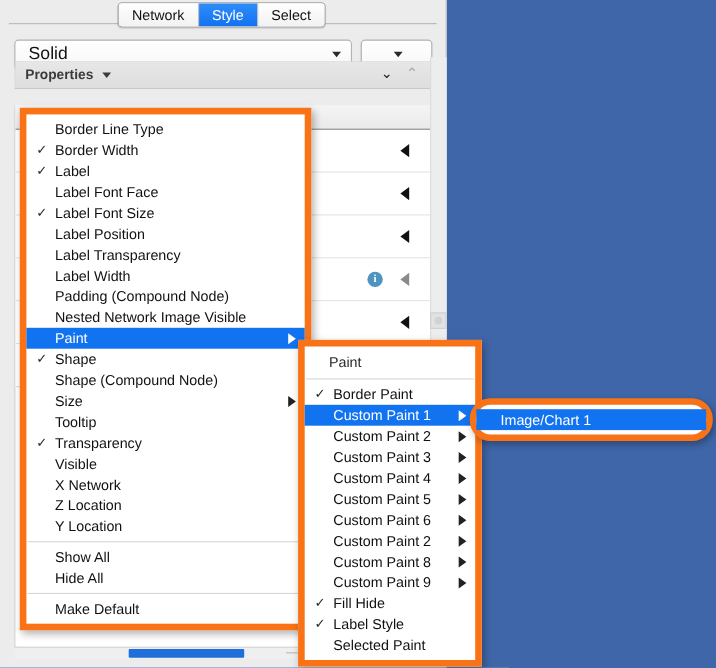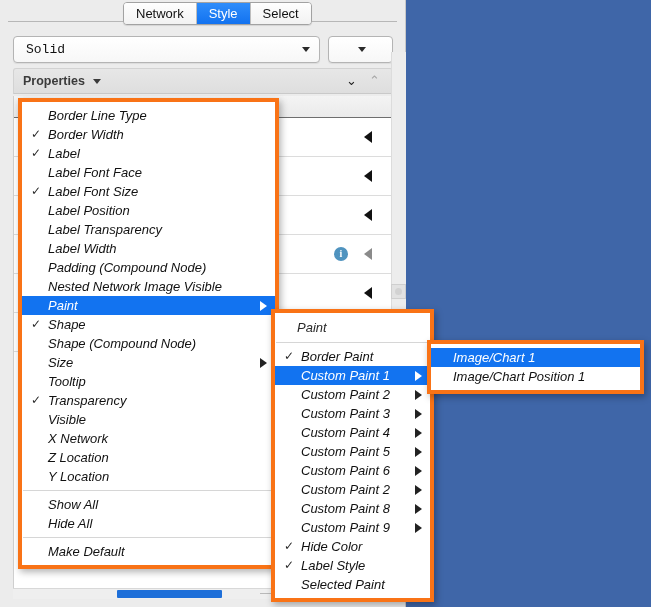--- a/index.html
+++ b/index.html
@@ -48,21 +48,20 @@
   #tabs {
     position: absolute;
     left: 107px; top: 2px;
     display: flex;
     border: 1px solid #a2a2a2;
     border-radius: 4px;
     overflow: hidden;
     background: #fdfdfd;
     box-shadow: 0 1px 1px rgba(0,0,0,.10);
     height: 21px;
-    margin-left: 16px;
   }
   #tabs .tab {
     padding: 0 12px;
     height: 21px;
     line-height: 21px;
     font-size: 13px;
     color: #111;
     background: linear-gradient(#fefefe, #f2f2f2);
     border-right: 1px solid #bdbdbd;
     white-space: nowrap;
@@ -86,38 +85,37 @@
     border: 1px solid #b4b4b4;
     border-radius: 4px;
     box-shadow: 0 1px 1px rgba(0,0,0,.07);
   }
   #combo-main { left: 0; width: 305px; }
   #combo-side { left: 315px; width: 63px; }
   .combo .combo-label {
     position: absolute;
     left: 12px; top: 0;
     line-height: 25px;
-    font-size: 13px;
+    font-size: 16px;
     color: #111;
-    font-family: Liberation Mono, monospace;
   }
   .combo .caret {
     position: absolute;
     right: 9px; top: 10px;
     width: 0; height: 0;
     border-left: 4px solid transparent;
     border-right: 4px solid transparent;
     border-top: 5px solid #2a2a2a;
   }
   #combo-side .caret { right: 26px; }
 
   
   #propbar {
     position: absolute;
-    left: 13px; top: 68px;
+    left: 13px; top: 55px;
     width: 378px; height: 24px;
     background: linear-gradient(#e7e7e7, #dedede);
     border: 1px solid #d2d2d2;
     border-bottom: 1px solid #c9c9c9;
     border-radius: 3px 3px 0 0;
   }
   #propbar .ptitle {
     position: absolute;
     left: 9px; top: 0;
     line-height: 24px;
@@ -226,25 +224,24 @@
     background: #1e6fd9;
     border-radius: 1px;
   }
   #hscroll .tick1 { position:absolute; left:247px; top:4px; width:16px; height:1px; background:#b9b9b9; }
   #hscroll .sep   { position:absolute; left:288px; top:0;  width:1px;  height:10px; background:#d4d4d4; }
 
   
   .menu {
     position: absolute;
     background: #ffffff;
-    border: 4px solid #f97316;
+    border: 6px solid #f97316;
     box-shadow: 2px 3px 7px rgba(0,0,0,.30);
     padding: 4px 0;
     z-index: 50;
-    font-style: italic;
   }
   .mi {
     position: relative;
     height: 19px;
     line-height: 19px;
     font-size: 13px;
     color: #111;
     padding-left: 26px;
     padding-right: 24px;
     white-space: nowrap;
@@ -278,21 +275,21 @@
   .mtitle {
     height: 21px;
     line-height: 21px;
     padding-left: 22px;
     font-size: 13px;
     color: #2a2a2a;
   }
 
   #menu-properties { left: 18px; top: 98px; width: 253px; }
   #menu-paint      { left: 271px; top: 309px; width: 155px; }
-  #menu-image      { left: 427px; top: 340px; width: 209px; }
+  #menu-image      { left: 427px; top: 362px; width: 209px; border-radius: 19px; }
   #menu-image .mi  { padding-left: 22px; }
 </style>
 </head>
 <body>
 
 <div id="desktop"></div>
 
 <div id="panel">
 
   <div id="tabstrip">
@@ -397,24 +394,23 @@
       <div class="mi"><span class="check">✓</span><span>Border Paint</span></div>
       <div class="mi sel"><span>Custom Paint 1</span><span class="sub"></span></div>
       <div class="mi"><span>Custom Paint 2</span><span class="sub"></span></div>
       <div class="mi"><span>Custom Paint 3</span><span class="sub"></span></div>
       <div class="mi"><span>Custom Paint 4</span><span class="sub"></span></div>
       <div class="mi"><span>Custom Paint 5</span><span class="sub"></span></div>
       <div class="mi"><span>Custom Paint 6</span><span class="sub"></span></div>
       <div class="mi"><span>Custom Paint 2</span><span class="sub"></span></div>
       <div class="mi"><span>Custom Paint 8</span><span class="sub"></span></div>
       <div class="mi"><span>Custom Paint 9</span><span class="sub"></span></div>
-      <div class="mi"><span class="check">✓</span><span>Hide Color</span></div>
+      <div class="mi"><span class="check">✓</span><span>Fill Hide</span></div>
       <div class="mi"><span class="check">✓</span><span>Label Style</span></div>
       <div class="mi"><span>Selected Paint</span></div>
     </div>
 </div>
 
 <div class="menu" id="menu-image">
   <div id="mimage-items">
       <div class="mi sel"><span>Image/Chart 1</span></div>
-      <div class="mi"><span>Image/Chart Position 1</span></div>
     </div>
 </div>
 
 </body></html>

